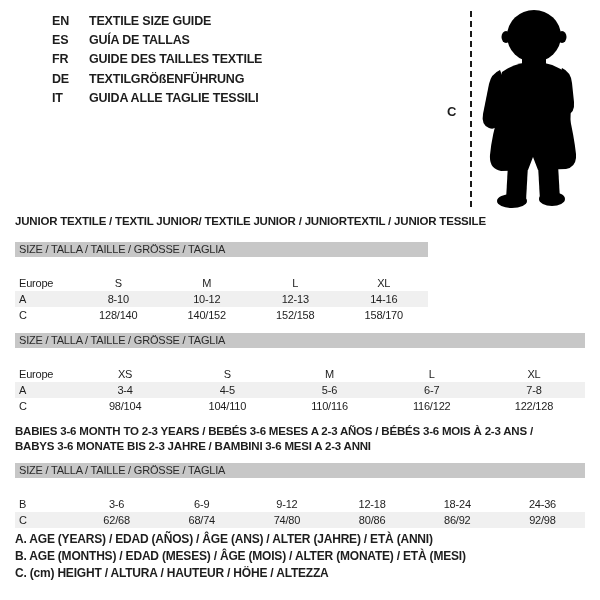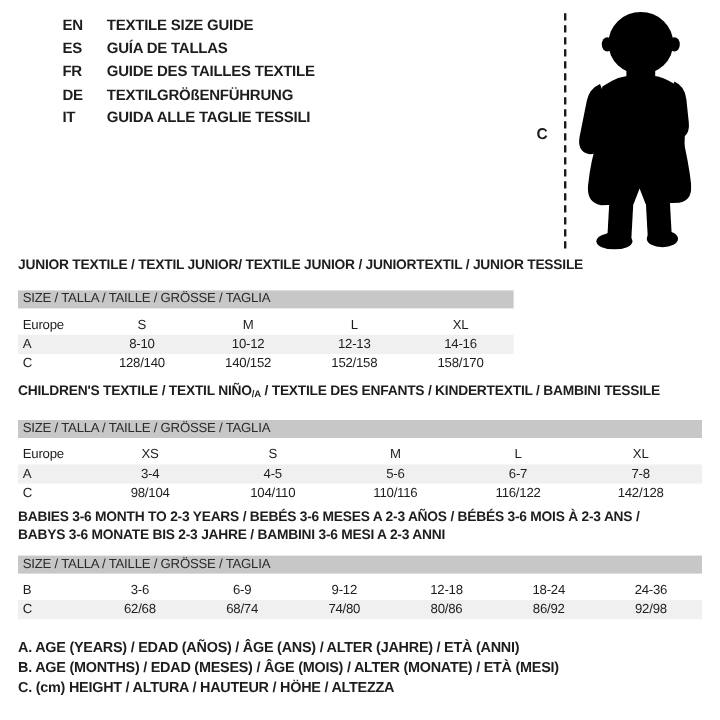--- a/index.html
+++ b/index.html
@@ -24,21 +24,21 @@
   .figure-label{left:447px;top:104px;font-size:13px;font-weight:700;}
   .baby-svg{left:476px;top:8px;}
   
   .section{left:15px;}
   .sec-title{font-size:11.5px;font-weight:700;line-height:14px;white-space:nowrap;}
   .sec-title .subsc{font-size:8px;vertical-align:-2px;}
   .sec3 .sec-title{line-height:15px;}
   .size-table{margin-top:14px;}
   .sec3 .size-table{margin-top:9px;}
   .size-header{height:15px;line-height:15px;background:var(--header-bar-bg);
-    padding-left:4px;font-size:11px;color:#2a2a2a;margin-bottom:6px;}
+    padding-left:4px;font-size:11px;color:#2a2a2a;margin-bottom:18px;}
   .trow{display:flex;height:16px;align-items:center;font-size:11px;}
   .trow.alt{background:var(--row-alt-bg);}
   .tlabel{width:55px;padding-left:4px;}
   .tcell{flex:1;text-align:center;}
   
   .notes{left:15px;top:531px;}
   .note-line{font-size:12px;font-weight:700;line-height:17px;white-space:nowrap;}
 </style>
 </head>
 <body>
@@ -105,21 +105,20 @@
       <span class="tlabel">C</span>
       <span class="tcell">128/140</span>
       <span class="tcell">140/152</span>
       <span class="tcell">152/158</span>
       <span class="tcell">158/170</span>
     </div>
   </div>
 </div>
 
 <div class="abs section sec2" style="top:319px;width:570px;">
-  <div class="sec-title"><span>CHILDREN'S TEXTILE / TEXTIL NIÑO</span><span class="subsc">/A</span><span> / TEXTILE DES ENFANTS / KINDERTEXTIL / BAMBINI TESSILE</span></div>
   <div class="size-table">
     <div class="size-header">SIZE / TALLA / TAILLE / GRÖSSE / TAGLIA</div>
     <div class="trow">
       <span class="tlabel">Europe</span>
       <span class="tcell">XS</span>
       <span class="tcell">S</span>
       <span class="tcell">M</span>
       <span class="tcell">L</span>
       <span class="tcell">XL</span>
     </div>
@@ -130,21 +129,21 @@
       <span class="tcell">5-6</span>
       <span class="tcell">6-7</span>
       <span class="tcell">7-8</span>
     </div>
     <div class="trow">
       <span class="tlabel">C</span>
       <span class="tcell">98/104</span>
       <span class="tcell">104/110</span>
       <span class="tcell">110/116</span>
       <span class="tcell">116/122</span>
-      <span class="tcell">142/128</span>
+      <span class="tcell">122/128</span>
     </div>
   </div>
 </div>
 
 <div class="abs section sec3" style="top:424px;width:570px;">
   <div class="sec-title">BABIES 3-6 MONTH TO 2-3 YEARS / BEBÉS 3-6 MESES A 2-3 AÑOS / BÉBÉS 3-6 MOIS À 2-3 ANS /</div>
   <div class="sec-title">BABYS 3-6 MONATE BIS 2-3 JAHRE / BAMBINI 3-6 MESI A 2-3 ANNI</div>
   <div class="size-table">
     <div class="size-header">SIZE / TALLA / TAILLE / GRÖSSE / TAGLIA</div>
     <div class="trow">

